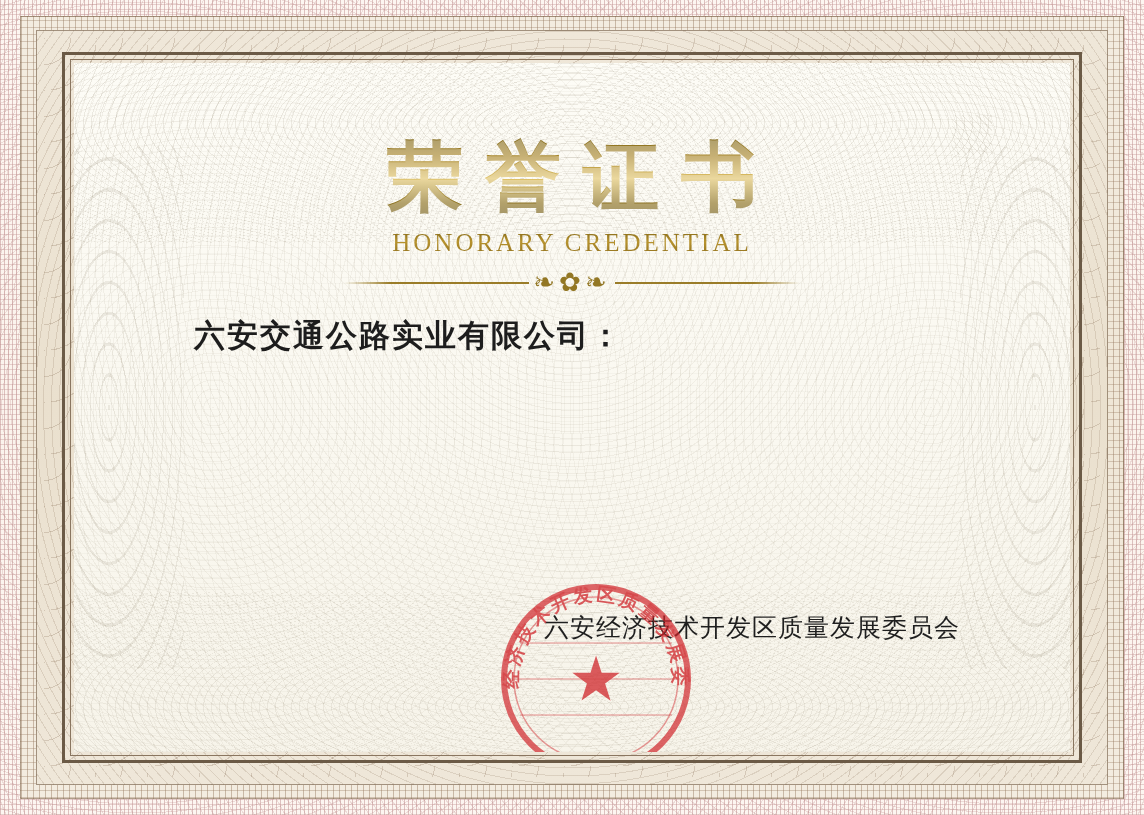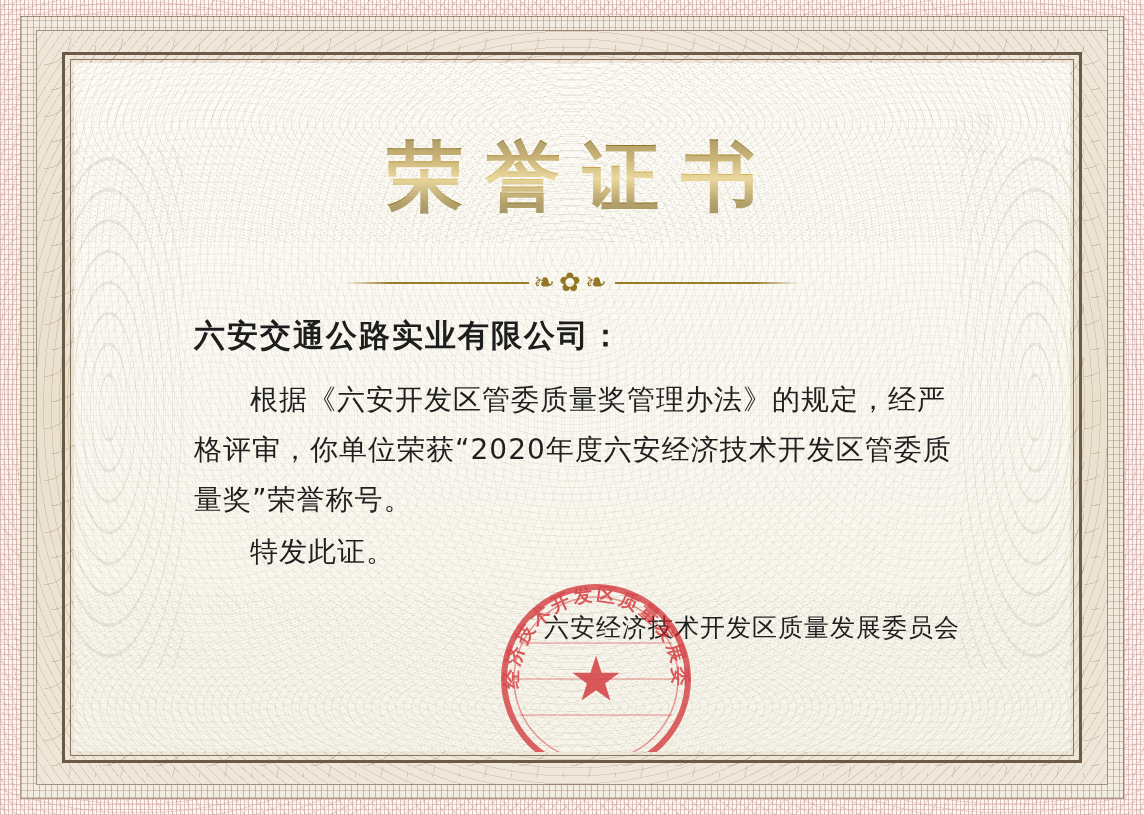--- a/index.html
+++ b/index.html
@@ -332,33 +332,30 @@
     <div class="guilloche-top"></div>
     <div class="guilloche-side-l"></div>
     <div class="guilloche-side-r"></div>
     <div class="guilloche-bottom"></div>
     <div class="corner-mark"></div>
 
     <div class="content">
 
       <div class="title">荣誉证书</div>
 
+      <div class="subtitle">HONORARY  CREDENTIAL</div>
 
       <div class="divider">
         <span class="rule"></span>
         <span class="ornament">❧✿❧</span>
         <span class="rule right"></span>
       </div>
 
       <div class="recipient">六安交通公路实业有限公司：</div>
 
-      <div class="body-text">
-        <p>根据《六安开发区管委质量奖管理办法》的规定，经严格评审，你单位荣获“2020年度六安经济技术开发区管委质量奖”荣誉称号。</p>
-        <p>特发此证。</p>
-      </div>
 
       <div class="signature">
         <div>六安经济技术开发区质量发展委员会</div>
       </div>
 
       <div class="seal">
         <svg width="212" height="212" viewBox="0 0 212 212" xmlns="http://www.w3.org/2000/svg">
           <defs>
             <path id="sealArc" d="M 28,106 A 78,78 0 0 1 184,106" fill="none"></path>
             <path id="sealArcLow" d="M 34,106 A 72,72 0 0 0 178,106" fill="none"></path>

